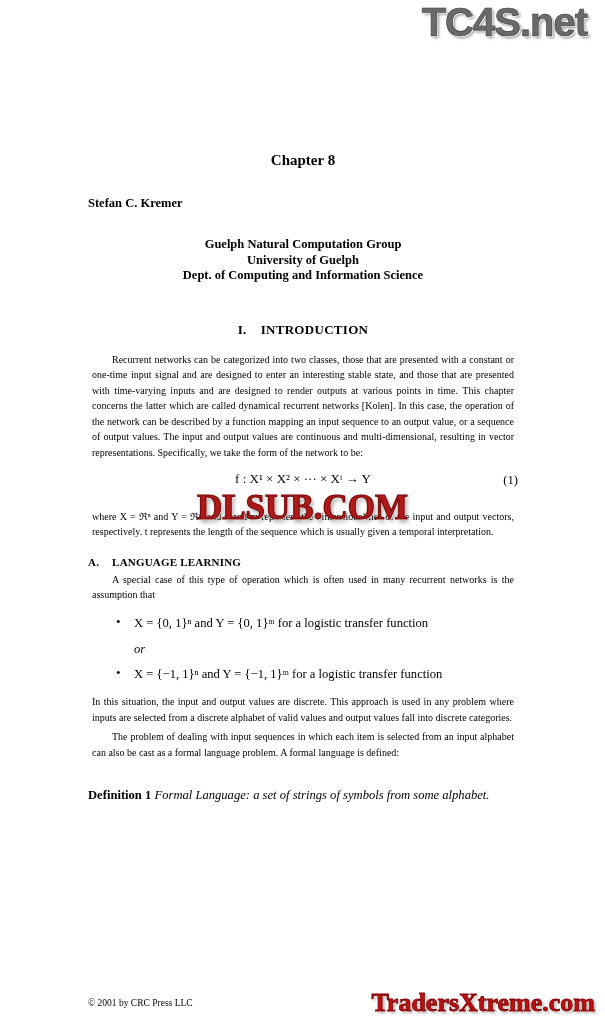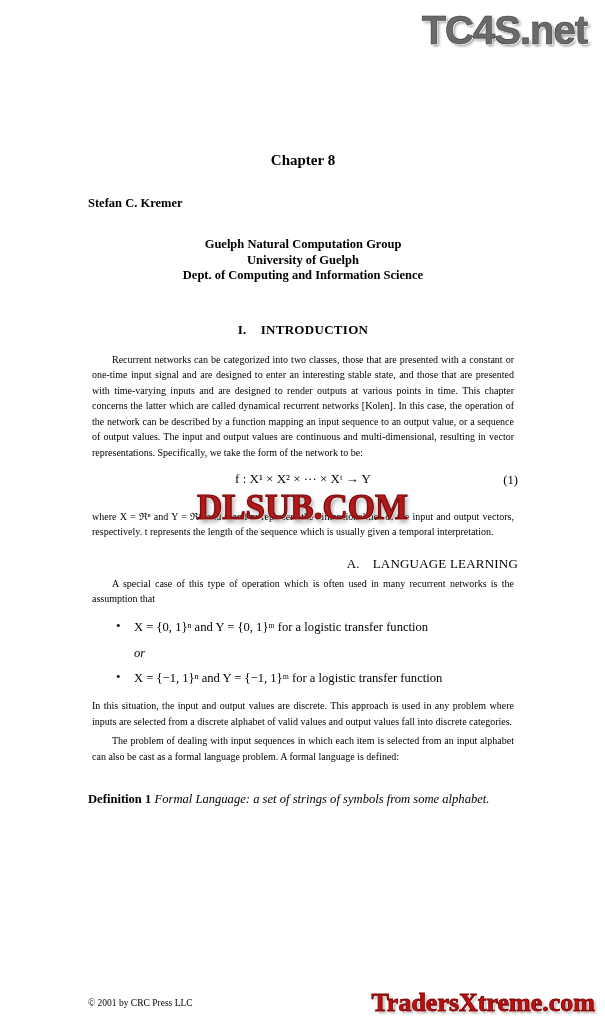--- a/index.html
+++ b/index.html
@@ -12,21 +12,21 @@
     background: #ffffff;
     font-family: "Liberation Serif", serif;
     color: #000000;
     position: relative;
     overflow: hidden;
   }
 
   
   .wm-top {
     position: absolute;
-    top: 8px;
+    top: 0;
     right: 18px;
     font-family: "Liberation Sans", sans-serif;
     font-weight: bold;
     font-size: 40px;
     letter-spacing: -1px;
     color: #6a6a6a;
     text-shadow:
       1px 1px 0 #ffffff,
       2px 2px 3px rgba(0,0,0,0.45);
     -webkit-text-stroke: 0.6px #3a3a3a;
@@ -133,25 +133,24 @@
     font-family: "Liberation Serif", serif;
   }
   .equation-row .eqnum {
     position: absolute;
     right: 0;
     top: 2px;
     font-size: 12.6px;
   }
 
   .subsec-head {
-    font-weight: normal;
-    font-size: 13px;
+    font-weight: bold;
+    font-size: 11px;
     margin-top: 16px;
     letter-spacing: 0.2px;
-    text-align: right;
   }
   .subsec-head .numlabel { margin-right: 13px; }
 
   ul.bullets {
     list-style: none;
     margin: 12px 0 0 0;
     padding: 0;
   }
   ul.bullets li.item {
     position: relative;

